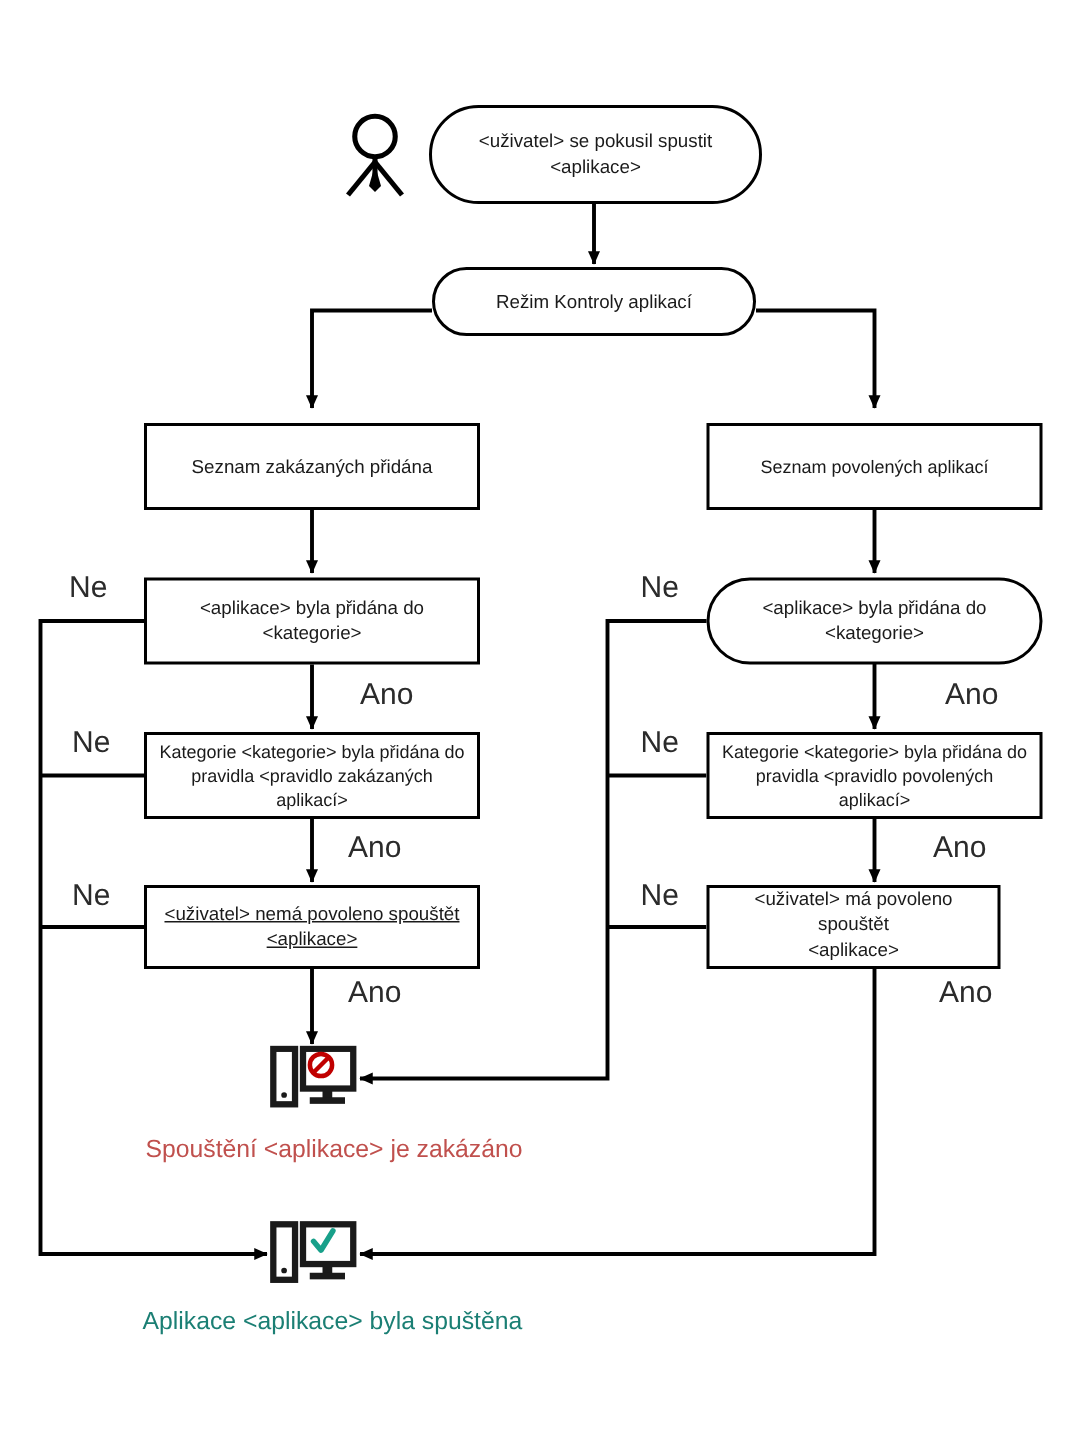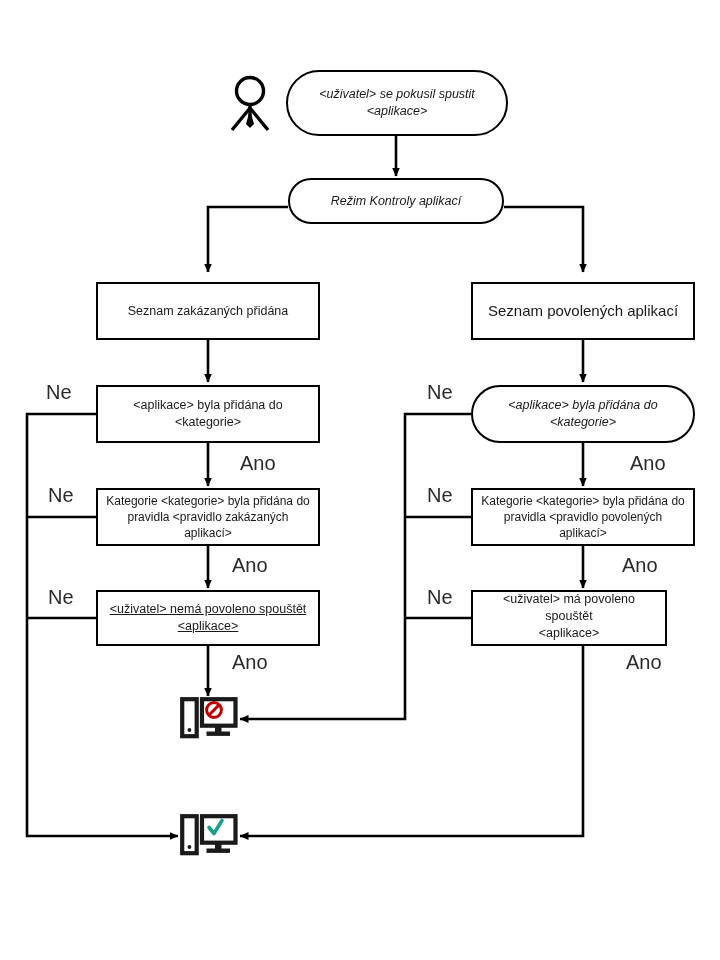--- a/index.html
+++ b/index.html
@@ -34,21 +34,20 @@
     background: #ffffff;
     display: flex;
     align-items: center;
     justify-content: center;
     text-align: center;
     line-height: 1.35;
     padding: 2px 8px;
   }
   .node.rounded {
     border-radius: 999px;
-    font-style: italic;
   }
   .node .txt {
     display: block;
     width: 100%;
   }
   .lbl {
     position: absolute;
     font-size: 20px;
     color: #2b2b2b;
     white-space: nowrap;
@@ -128,21 +127,21 @@
   </div>
 
   <div class="node rounded" style="left:288px; top:178px; width:216px; height:46px; font-size:12.5px;">
     <span class="txt">Režim Kontroly aplikací</span>
   </div>
 
   <div class="node" style="left:96px; top:282px; width:224px; height:58px; font-size:12.5px;">
     <span class="txt">Seznam zakázaných přidána</span>
   </div>
 
-  <div class="node" style="left:471px; top:282px; width:224px; height:58px; font-size:15px;">
+  <div class="node" style="left:471px; top:282px; width:224px; height:58px; font-size:12px;">
     <span class="txt">Seznam povolených aplikací</span>
   </div>
 
   <div class="node" style="left:96px; top:385px; width:224px; height:58px; font-size:12.5px;">
     <span class="txt">&lt;aplikace&gt; byla přidána do &lt;kategorie&gt;</span>
   </div>
 
   <div class="node" style="left:96px; top:488px; width:224px; height:58px; font-size:12px;">
     <span class="txt">
       <span>Kategorie &lt;kategorie&gt; byla přidána do</span><br>
@@ -195,25 +194,27 @@
     <svg viewBox="0 0 58 46" width="58" height="46" aria-hidden="true">
       <rect x="2.2" y="2.2" width="14.5" height="37" fill="none" stroke="#1a1a1a" stroke-width="4.2"></rect>
       <circle cx="9.4" cy="33" r="1.9" fill="#1a1a1a"></circle>
       <rect x="22" y="2.2" width="33.5" height="26.5" fill="none" stroke="#1a1a1a" stroke-width="4.2"></rect>
       <rect x="35" y="29" width="6.5" height="6" fill="#1a1a1a"></rect>
       <rect x="26.5" y="34.5" width="23.5" height="4.4" fill="#1a1a1a"></rect>
       <circle cx="34" cy="13" r="7.4" fill="#ffffff" stroke="#c00000" stroke-width="3"></circle>
       <path d="M29,18 L39,8" stroke="#c00000" stroke-width="3" fill="none"></path>
     </svg>
   </div>
+  <div class="caption" style="left:97px; top:757px; color:#c0504d;">Spouštění &lt;aplikace&gt; je zakázáno</div>
 
   <div class="icon-box" style="left:180px; top:814px; width:58px; height:46px;">
     <svg viewBox="0 0 58 46" width="58" height="46" aria-hidden="true">
       <rect x="2.2" y="2.2" width="14.5" height="37" fill="none" stroke="#1a1a1a" stroke-width="4.2"></rect>
       <circle cx="9.4" cy="33" r="1.9" fill="#1a1a1a"></circle>
       <rect x="22" y="2.2" width="33.5" height="26.5" fill="none" stroke="#1a1a1a" stroke-width="4.2"></rect>
       <rect x="35" y="29" width="6.5" height="6" fill="#1a1a1a"></rect>
       <rect x="26.5" y="34.5" width="23.5" height="4.4" fill="#1a1a1a"></rect>
       <path d="M29,13.5 L34,19.5 L42,6.5" stroke="#18a08a" stroke-width="3.6" fill="none" stroke-linecap="round" stroke-linejoin="round"></path>
     </svg>
   </div>
+  <div class="caption" style="left:95px; top:872px; color:#1b7f74;">Aplikace &lt;aplikace&gt; byla spuštěna</div>
 
 </div>
 
 </body></html>

